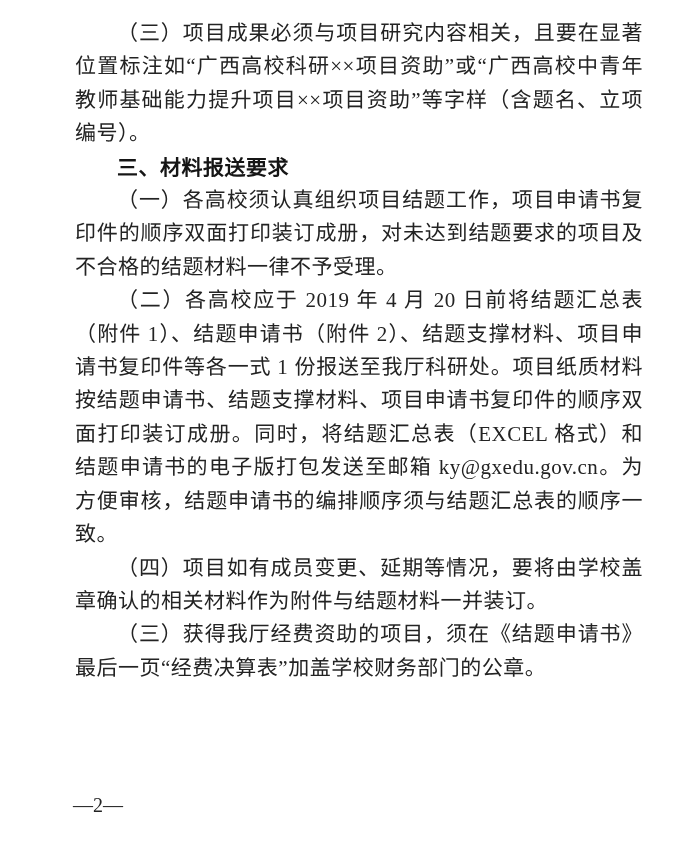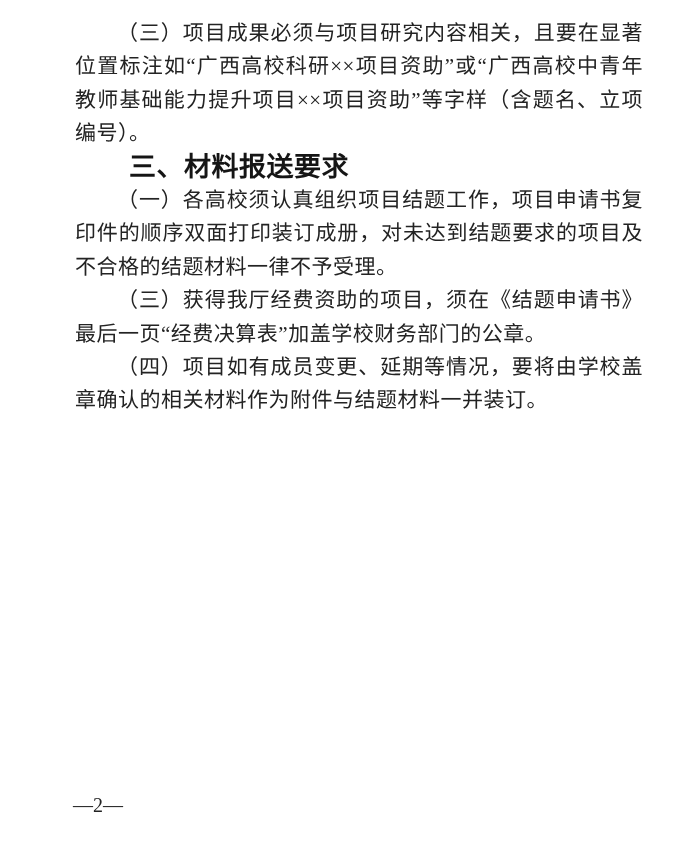--- a/index.html
+++ b/index.html
@@ -28,21 +28,21 @@
     line-height: 33.4px;
     color: #232323;
     text-align: justify;
     text-indent: 2em;
     letter-spacing: 0.5px;
     word-break: break-all;
   }
   .section-heading {
     margin: 0;
     font-family: "Liberation Sans", sans-serif;
-    font-size: 27px;
+    font-size: 21px;
     line-height: 33.4px;
     font-weight: bold;
     color: #151515;
     text-indent: 2em;
     letter-spacing: 0.5px;
   }
   .page-number {
     position: absolute;
     left: 73px;
     top: 794px;
@@ -53,17 +53,18 @@
   }
 </style>
 </head>
 <body>
 
 <div class="page">
   <div class="text-block">
     <p class="body-paragraph">（三）项目成果必须与项目研究内容相关，且要在显著位置标注如“广西高校科研××项目资助”或“广西高校中青年教师基础能力提升项目××项目资助”等字样（含题名、立项编号）。</p>
     <h2 class="section-heading">三、材料报送要求</h2>
     <p class="body-paragraph">（一）各高校须认真组织项目结题工作，项目申请书复印件的顺序双面打印装订成册，对未达到结题要求的项目及不合格的结题材料一律不予受理。</p>
+    <p class="body-paragraph">（二）各高校应于 2019 年 4 月 20 日前将结题汇总表（附件 1）、结题申请书（附件 2）、结题支撑材料、项目申请书复印件等各一式 1 份报送至我厅科研处。项目纸质材料按结题申请书、结题支撑材料、项目申请书复印件的顺序双面打印装订成册。同时，将结题汇总表（EXCEL 格式）和结题申请书的电子版打包发送至邮箱 ky@gxedu.gov.cn。为方便审核，结题申请书的编排顺序须与结题汇总表的顺序一致。</p>
+    <p class="body-paragraph">（四）项目如有成员变更、延期等情况，要将由学校盖章确认的相关材料作为附件与结题材料一并装订。</p>
     <p class="body-paragraph">（三）获得我厅经费资助的项目，须在《结题申请书》最后一页“经费决算表”加盖学校财务部门的公章。</p>
-    <p class="body-paragraph">（四）项目如有成员变更、延期等情况，要将由学校盖章确认的相关材料作为附件与结题材料一并装订。</p>
   </div>
   <div class="page-number">—2—</div>
 </div>
 
 </body></html>

